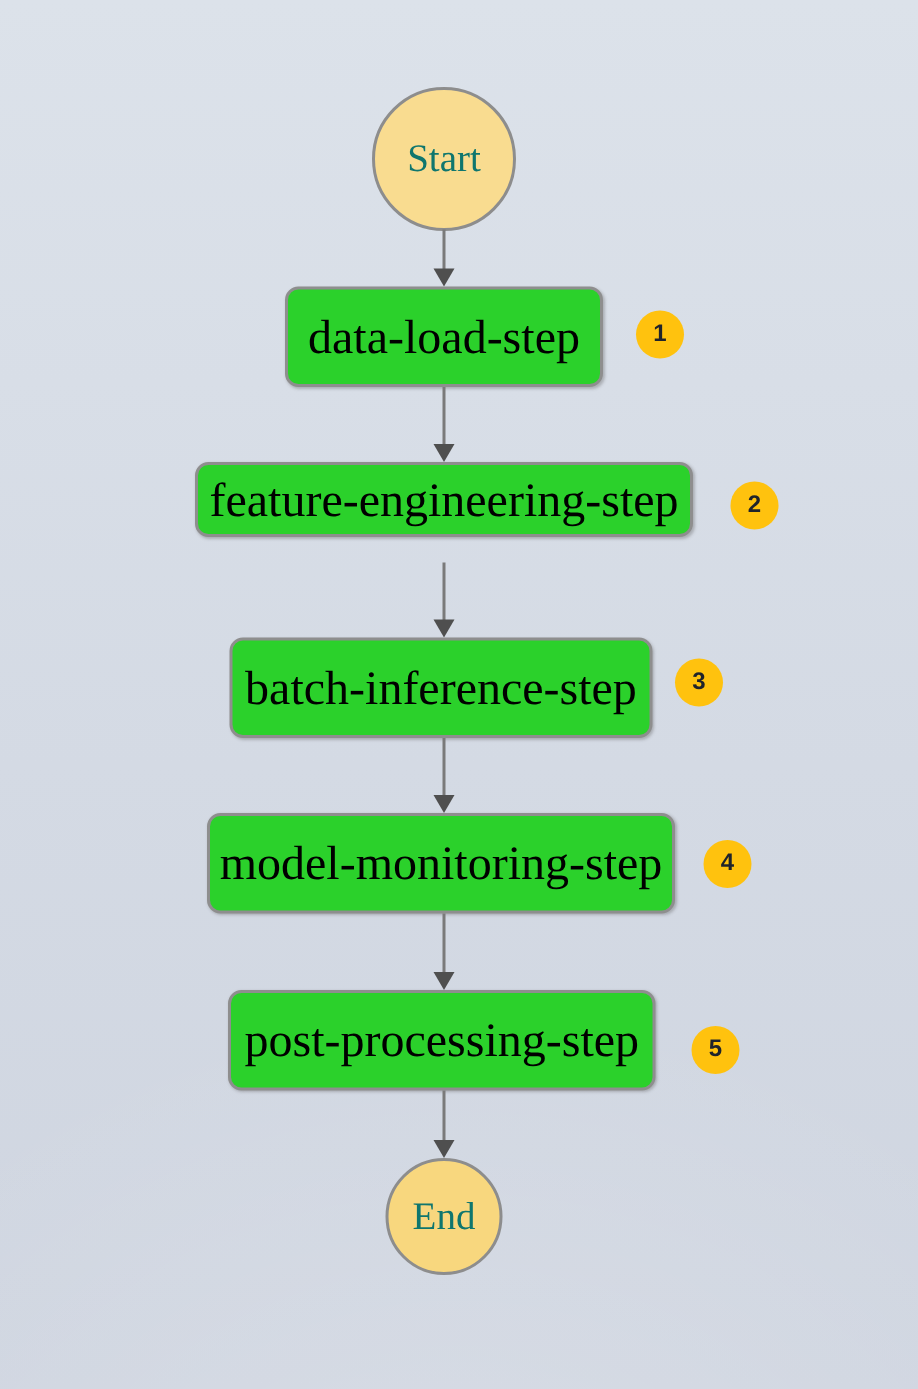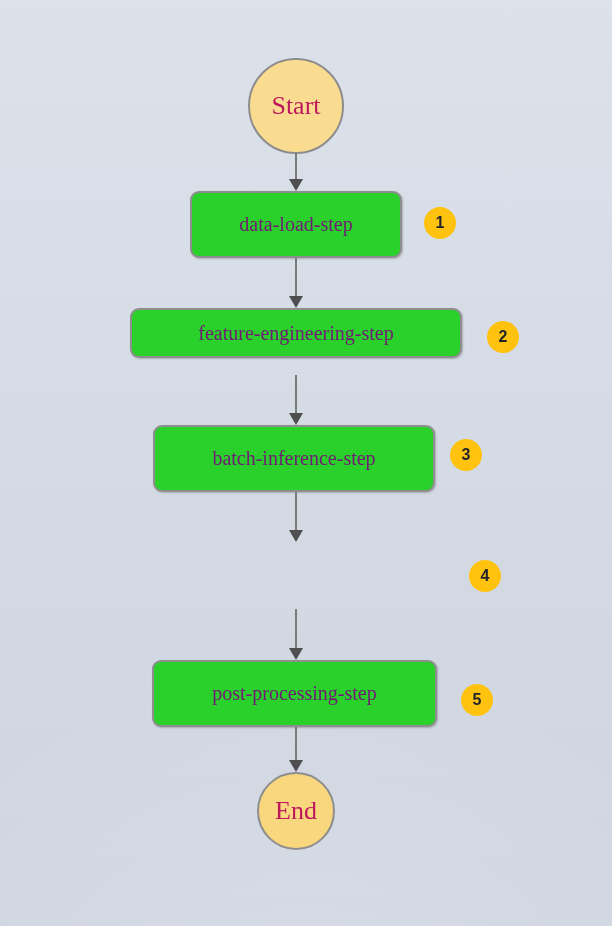--- a/index.html
+++ b/index.html
@@ -10,32 +10,32 @@
   .stage{
     position:relative;width:612px;height:926px;
     background:
       radial-gradient(ellipse 150% 85% at 50% 118%, rgba(255,255,255,0.20) 0%, rgba(255,255,255,0.0) 55%),
       linear-gradient(180deg, var(--background-top,#dce2ea) 0%, #d4dae4 55%, var(--background-bottom,#cfd5e0) 100%);
   }
   .terminal{
     position:absolute;border-radius:50%;
     border:2px solid var(--terminal-border,#8d8d8d);
     display:flex;align-items:center;justify-content:center;
-    font-size:26px;color:#be185d;box-sizing:border-box;
+    font-size:26px;color:#0f766e;box-sizing:border-box;
   }
   .terminal.start{background:var(--start-fill,#f9dc90);}
   .terminal.end{background:var(--end-fill,#f8d77e);text-align:center;}
   .step{
     position:absolute;box-sizing:border-box;
     background:var(--step-fill,#2bd12b);
     border:2px solid var(--step-border,#8e8e8e);
     border-radius:9px;
     box-shadow:1px 1px 2px rgba(90,90,90,.35);
     display:flex;align-items:center;justify-content:center;
-    font-size:20px;color:#701a75;white-space:nowrap;
+    font-size:32px;color:#000000;white-space:nowrap;
   }
   .badge{
     position:absolute;width:32px;height:32px;border-radius:50%;
     background:var(--badge-fill,#ffc20e);
     display:flex;align-items:center;justify-content:center;
     font-family:"Liberation Sans","DejaVu Sans",sans-serif;
     font-weight:bold;font-size:16px;color:var(--badge-text,#1f232b);
   }
   .arrow{position:absolute;width:14px;transform:translateX(-50%);}
   .arrow-line{
@@ -93,20 +93,23 @@
   </div>
   <div class="badge" style="left:450px;top:439px;">
     <span>3</span>
   </div>
 
   <div class="arrow" style="left:296px;top:492px;height:50px;">
     <div class="arrow-line"></div>
     <div class="arrow-head"></div>
   </div>
 
+  <div class="step" style="left:138px;top:542px;width:312px;height:67px;">
+    <span>model-monitoring-step</span>
+  </div>
   <div class="badge" style="left:469px;top:560px;">
     <span>4</span>
   </div>
 
   <div class="arrow" style="left:296px;top:609px;height:51px;">
     <div class="arrow-line"></div>
     <div class="arrow-head"></div>
   </div>
 
   <div class="step" style="left:152px;top:660px;width:285px;height:67px;align-items:center;">

